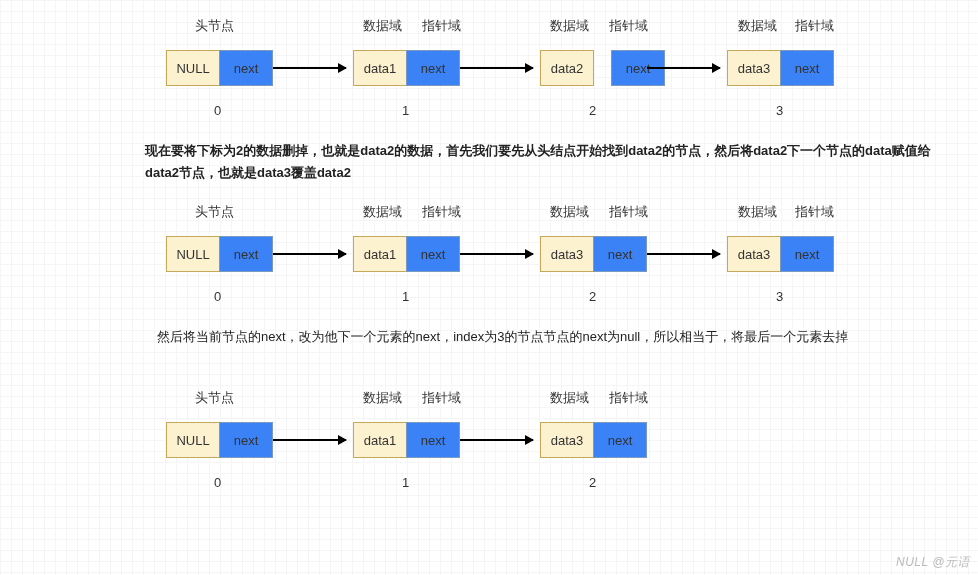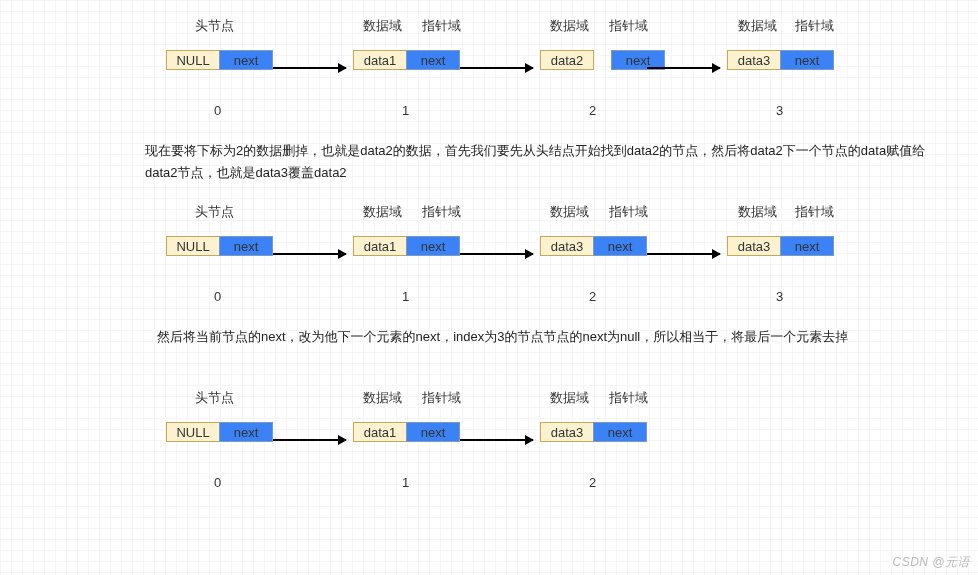--- a/index.html
+++ b/index.html
@@ -22,21 +22,21 @@
     color: #333;
     white-space: nowrap;
   }
   .node {
     position: absolute;
     display: flex;
     height: 36px;
   }
   .cell {
     width: 54px;
-    height: 20px;
+    height: 36px;
     border: 1px solid #7a9ac0;
     display: flex;
     align-items: center;
     justify-content: center;
     font-size: 13px;
   }
   .cell.data { background: #fdf2d0; border-color: #c6a85a; }
   .cell.ptr  { background: #3b82f6; border-color: #7a9ac0; margin-left: -1px; }
   .arrow {
     position: absolute;
@@ -104,21 +104,21 @@
 
 <div class="arrow" style="left:273px; top:67px; width:73px;"></div>
 <div class="arrow" style="left:460px; top:67px; width:73px;"></div>
 <div class="arrow" style="left:647px; top:67px; width:73px;"></div>
 
 <div class="index" style="left:214px; top:103px;">0</div>
 <div class="index" style="left:402px; top:103px;">1</div>
 <div class="index" style="left:589px; top:103px;">2</div>
 <div class="index" style="left:776px; top:103px;">3</div>
 
-<div class="desc" style="left:145px; top:140px;">现在要将下标为2的数据删掉，也就是data2的数据，首先我们要先从头结点开始找到data2的节点，然后将data2下一个节点的data赋值给data2节点，也就是data3覆盖data2</div>
+<div class="desc" style="left:145px; top:140px;font-weight:bold;">现在要将下标为2的数据删掉，也就是data2的数据，首先我们要先从头结点开始找到data2的节点，然后将data2下一个节点的data赋值给data2节点，也就是data3覆盖data2</div>
 
 <div class="label" style="left:195px; top:203px;">头节点</div>
 <div class="label" style="left:363px; top:203px;">数据域</div>
 <div class="label" style="left:422px; top:203px;">指针域</div>
 <div class="label" style="left:550px; top:203px;">数据域</div>
 <div class="label" style="left:609px; top:203px;">指针域</div>
 <div class="label" style="left:738px; top:203px;">数据域</div>
 <div class="label" style="left:795px; top:203px;">指针域</div>
 
 <div class="node" style="left:166px; top:236px;">
@@ -168,13 +168,13 @@
   <div class="cell ptr">next</div>
 </div>
 
 <div class="arrow" style="left:273px; top:439px; width:73px;"></div>
 <div class="arrow" style="left:460px; top:439px; width:73px;"></div>
 
 <div class="index" style="left:214px; top:475px;">0</div>
 <div class="index" style="left:402px; top:475px;">1</div>
 <div class="index" style="left:589px; top:475px;">2</div>
 
-<div class="watermark">CSDN @元语</div>
+<div class="watermark">NULL @元语</div>
 
 </body></html>

